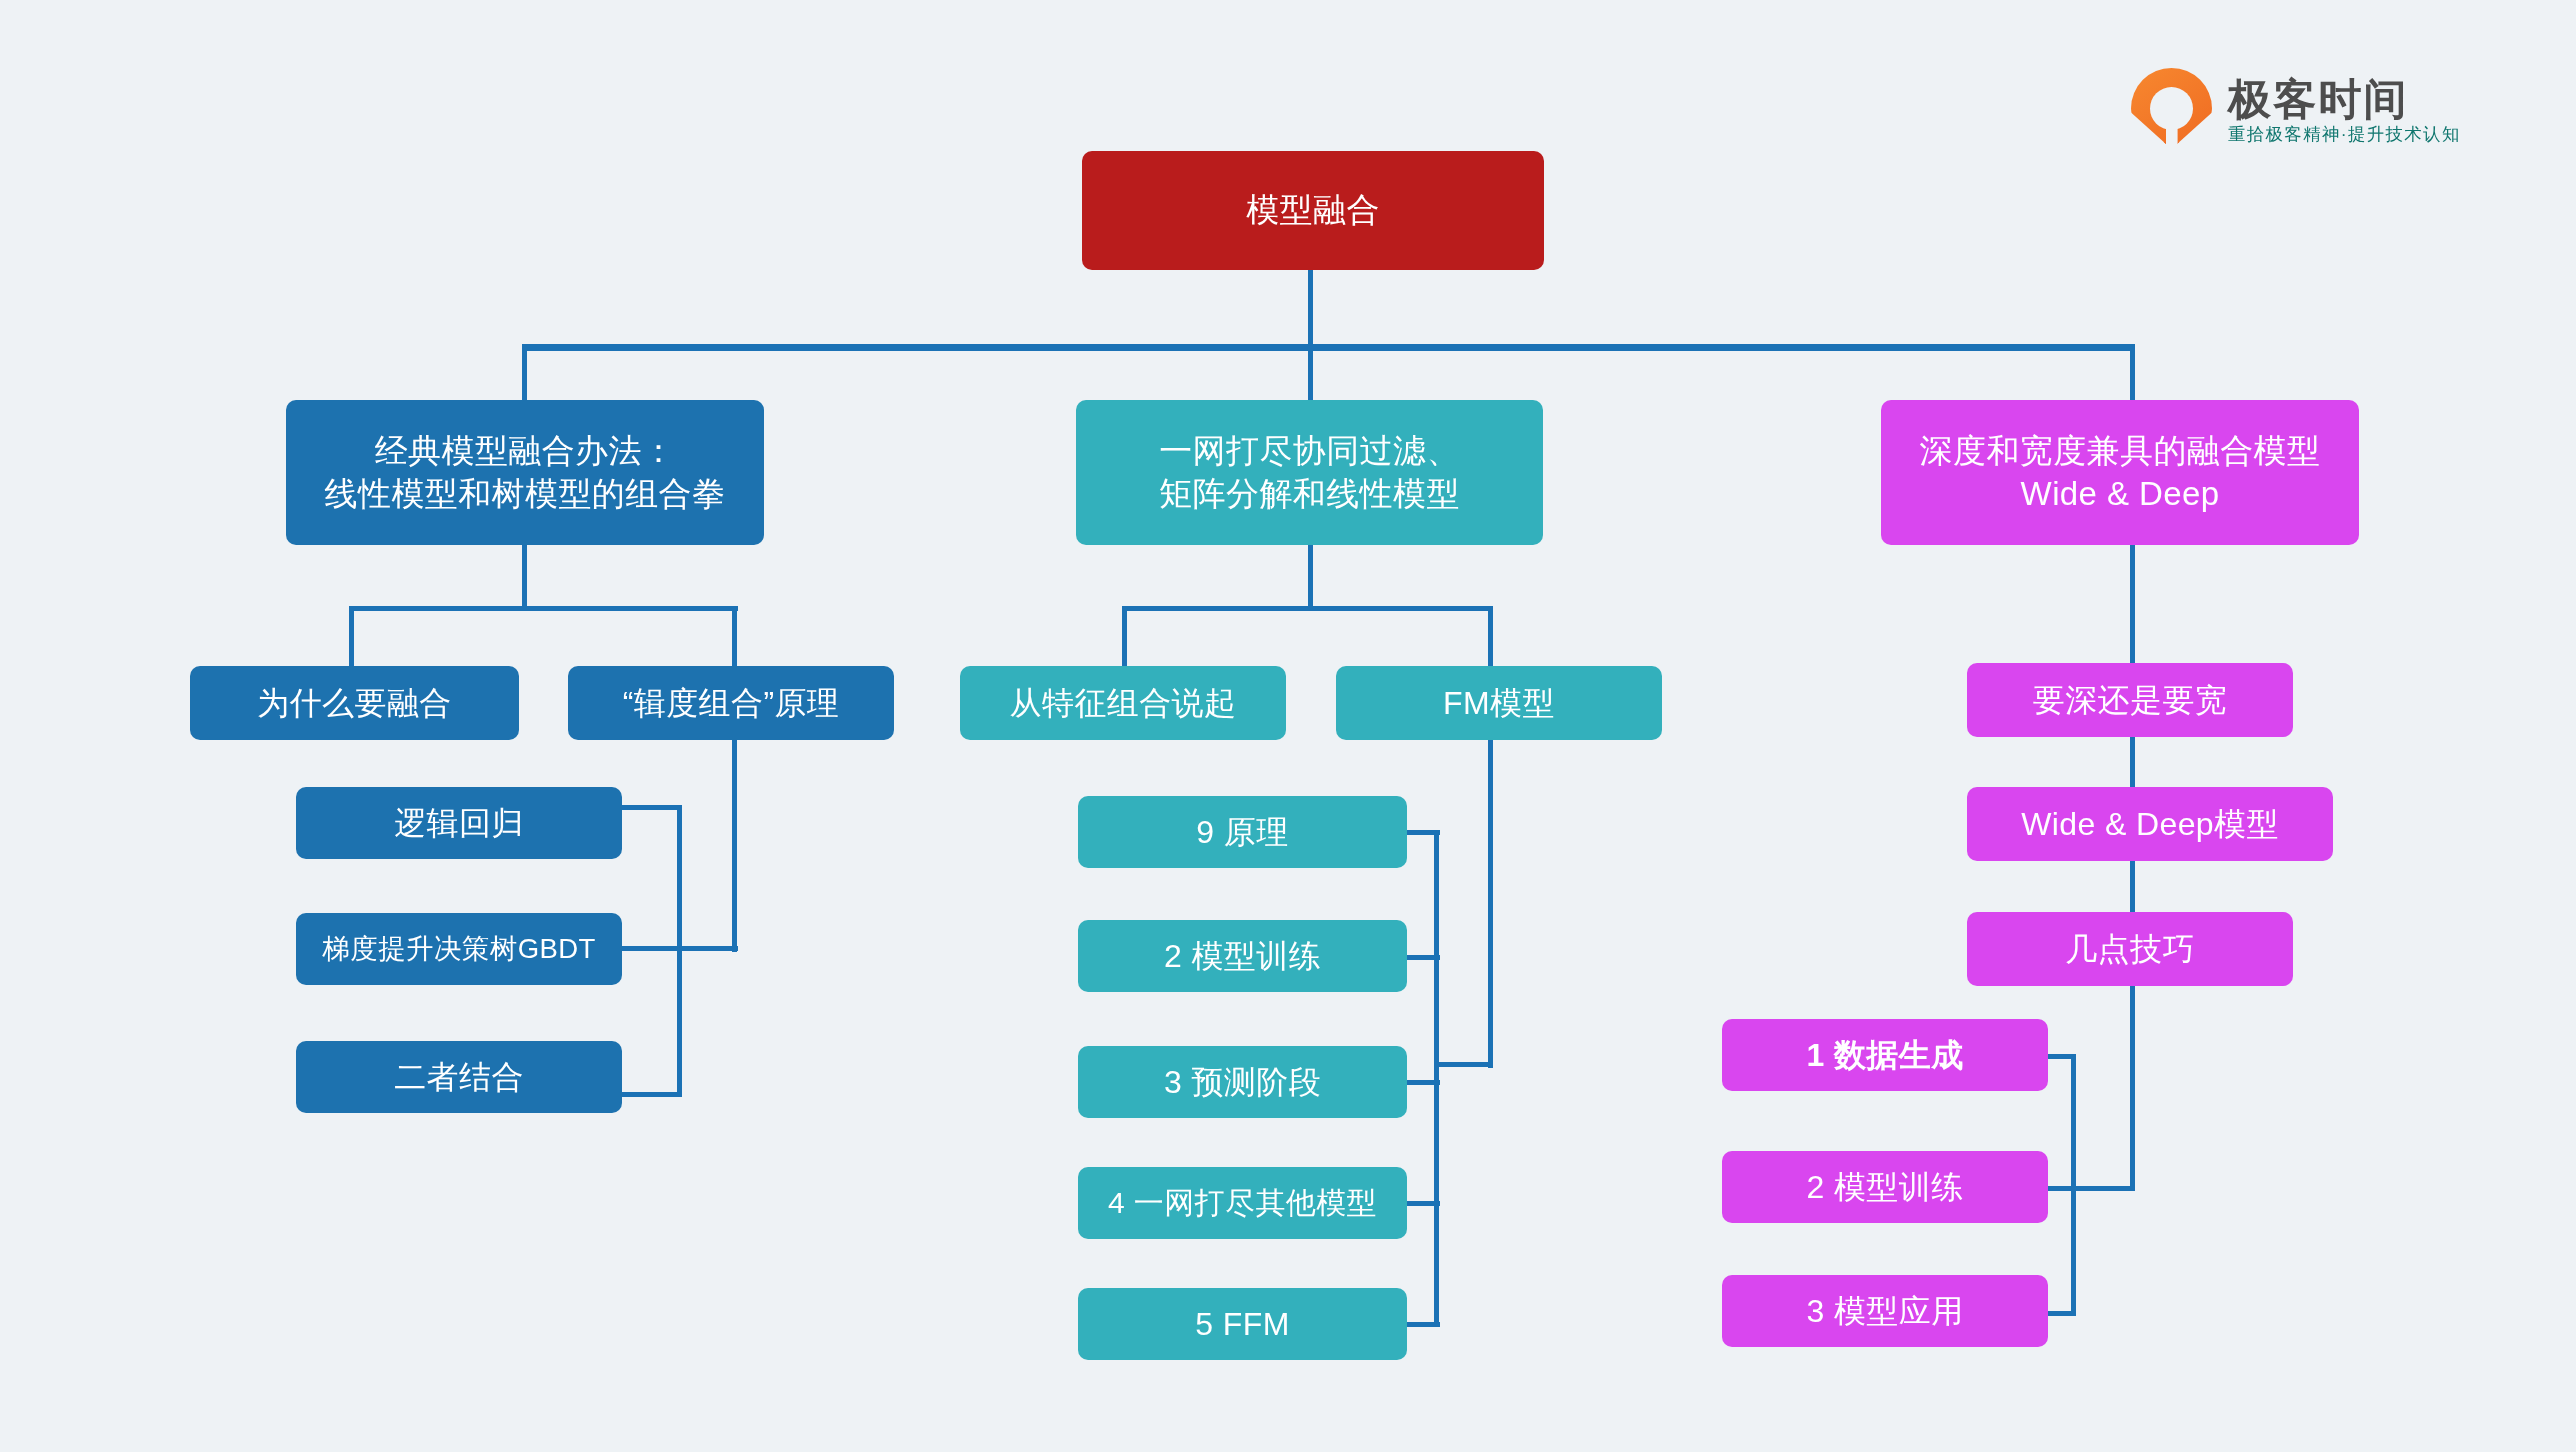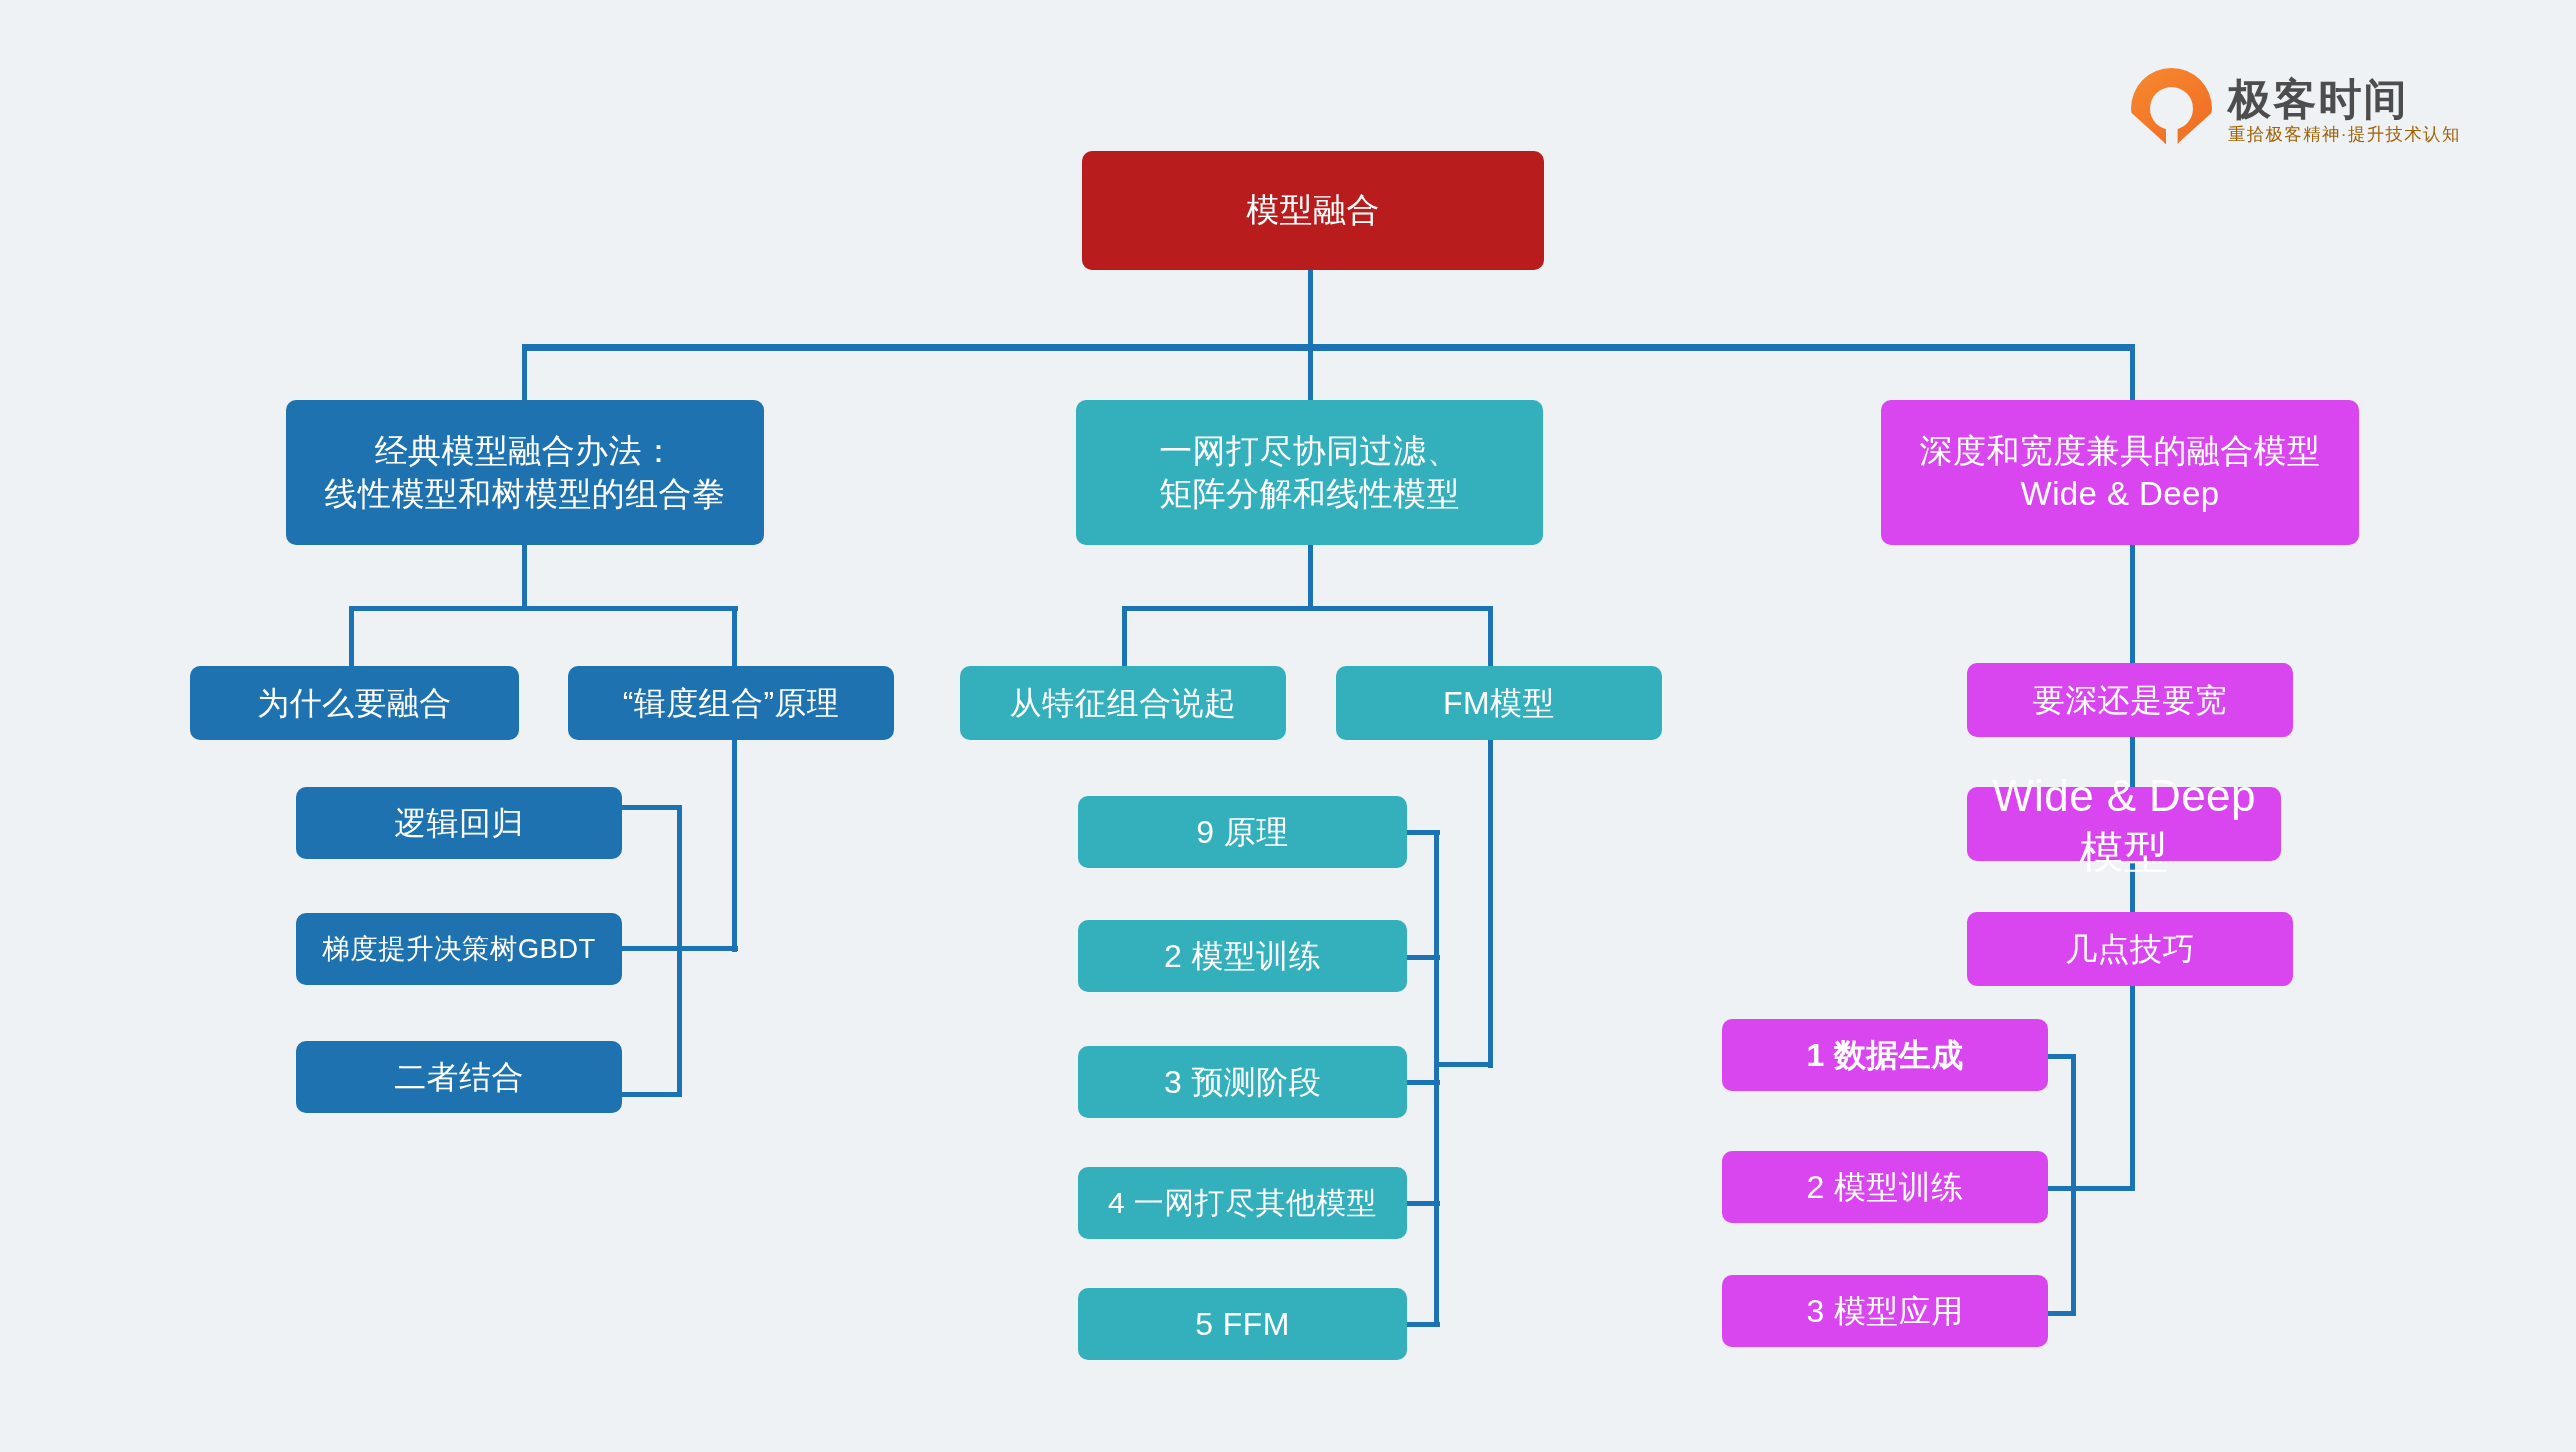--- a/index.html
+++ b/index.html
@@ -106,21 +106,21 @@
   #logo-text { margin-left: 16px; }
   #logo-title {
     font-size: 43px;
     color: #4d4d4d;
     font-weight: bold;
     letter-spacing: 2.2px;
     line-height: 1;
   }
   #logo-tagline {
     font-size: 17.4px;
-    color: #a16207;
+    color: #0f766e;
     letter-spacing: 1.4px;
     margin-top: 5px;
     line-height: 1;
   }
 </style>
 </head>
 <body>
 
 <div id="canvas">
 
@@ -204,21 +204,21 @@
 
   <div class="node teal" style="left:1078px; top:1167px; width:329px; height:72px; font-size:30px;">4 一网打尽其他模型</div>
 
   <div class="node teal" style="left:1078px; top:1288px; width:329px; height:72px; font-size:32px;">5 FFM</div>
 
   <div class="node green" style="left:1881px; top:400px; width:478px; height:145px; font-size:33px;">深度和宽度兼具的融合模型
 Wide &amp; Deep</div>
 
   <div class="node green" style="left:1967px; top:663px; width:326px; height:74px; font-size:32px;">要深还是要宽</div>
 
-  <div class="node green" style="left:1967px; top:787px; width:314px; height:74px; font-size:44px;">Wide &amp; Deep模型</div>
+  <div class="node green" style="left:1967px; top:787px; width:366px; height:74px; font-size:32px;">Wide &amp; Deep模型</div>
 
   <div class="node green" style="left:1967px; top:912px; width:326px; height:74px; font-size:32px;">几点技巧</div>
 
   <div class="node green" style="left:1722px; top:1019px; width:326px; height:72px; font-size:32px;font-weight:bold;">1 数据生成</div>
 
   <div class="node green" style="left:1722px; top:1151px; width:326px; height:72px; font-size:32px;">2 模型训练</div>
 
   <div class="node green" style="left:1722px; top:1275px; width:326px; height:72px; font-size:32px;">3 模型应用</div>
 
   <div id="logo">

